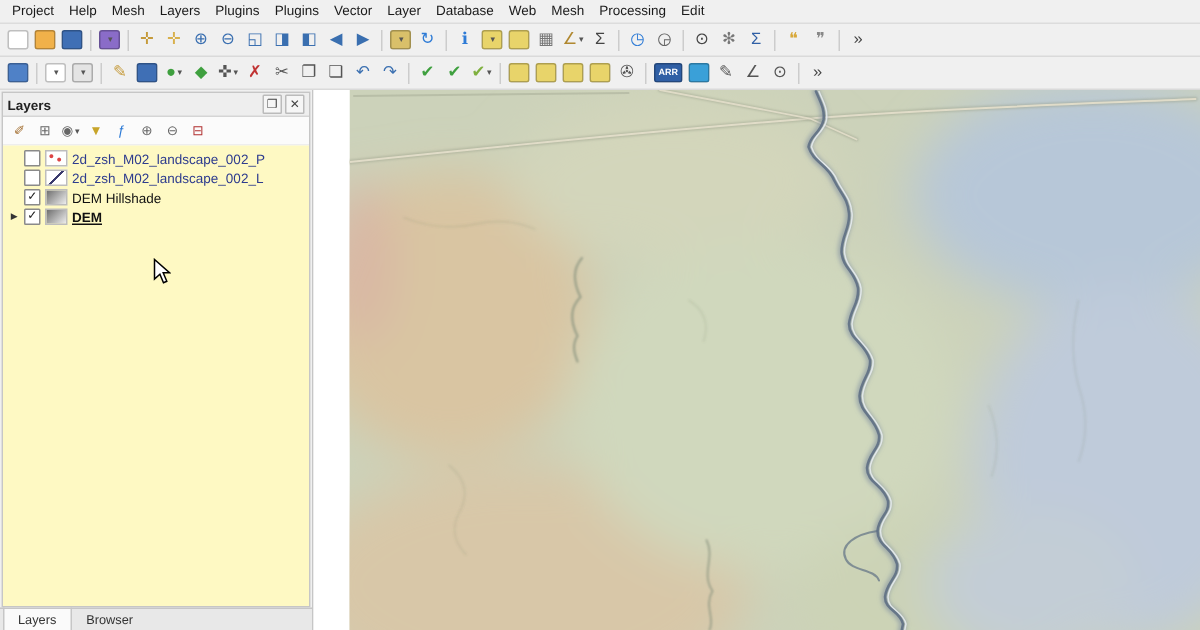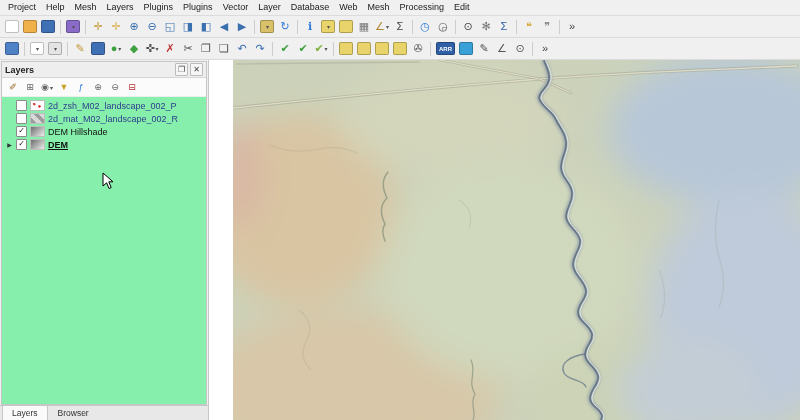--- a/index.html
+++ b/index.html
@@ -31,21 +31,21 @@
   .panel{flex:1;display:flex;flex-direction:column;background:#ffffff;
     border:1px solid #c6c6c6;margin:1px 1px 0 1px;}
   .panel-titlebar{height:15px;flex:none;display:flex;align-items:center;background:#eeeeee;
     border-bottom:1px solid #d5d5d5;padding:0 3px;}
   .panel-title{font-size:9px;font-weight:bold;color:#222;flex:1;}
   .ptb-icon{width:11px;height:11px;display:inline-flex;align-items:center;justify-content:center;
     font-size:8px;color:#444;margin-left:2px;border:1px solid #bbb;background:#f6f6f6;border-radius:1px;}
   .panel-toolbar{height:18px;flex:none;display:flex;align-items:center;padding:0 3px;gap:1px;
     border-bottom:1px solid #eee;background:#fbfbfb;}
   .panel-toolbar .tb-btn{min-width:14px;height:14px;font-size:9px;}
-  .layer-list{flex:1;background:#86efac;padding-top:2px;}
+  .layer-list{flex:1;background:#fef9c3;padding-top:2px;}
   .layer-row{display:flex;align-items:center;height:13px;padding-left:4px;gap:3px;cursor:default;}
   .expander{width:7px;font-size:6px;color:#333;text-align:center;flex:none;}
   .checkbox{width:9px;height:9px;flex:none;border:1px solid #8a8a8a;background:#fff;
     font-size:8px;line-height:8px;text-align:center;color:#1a1a1a;border-radius:1px;}
   .layericon{width:13px;height:9px;flex:none;border:1px solid #bdbdbd;background:#fff;}
   .layericon.point{background:
       radial-gradient(circle at 25% 35%, #d44 1px, transparent 1.6px),
       radial-gradient(circle at 65% 60%, #d44 1px, transparent 1.6px),
       #fff;}
   .layericon.line{background:linear-gradient(135deg, transparent 44%, #3a3a6e 44%, #3a3a6e 56%, transparent 56%),#fff;}
@@ -323,28 +323,28 @@
         </div>
       <div class="layer-list">
 
         <div class="layer-row">
           <span class="expander"></span>
           <span class="checkbox"></span>
           <span class="layericon point"></span>
           <span class="layer-label">2d_zsh_M02_landscape_002_P</span>
         </div>
 
-
-
         <div class="layer-row">
           <span class="expander"></span>
           <span class="checkbox"></span>
-          <span class="layericon raster"></span>
-          <span class="layer-label">2d_mat_M02_landscape_002_R</span>
+          <span class="layericon line"></span>
+          <span class="layer-label">2d_zsh_M02_landscape_002_L</span>
         </div>
+
+
 
         <div class="layer-row">
           <span class="expander"></span>
           <span class="checkbox">✓</span>
           <span class="layericon dem"></span>
           <span class="layer-label plain">DEM Hillshade</span>
         </div>
 
         <div class="layer-row">
           <span class="expander">▶</span>

